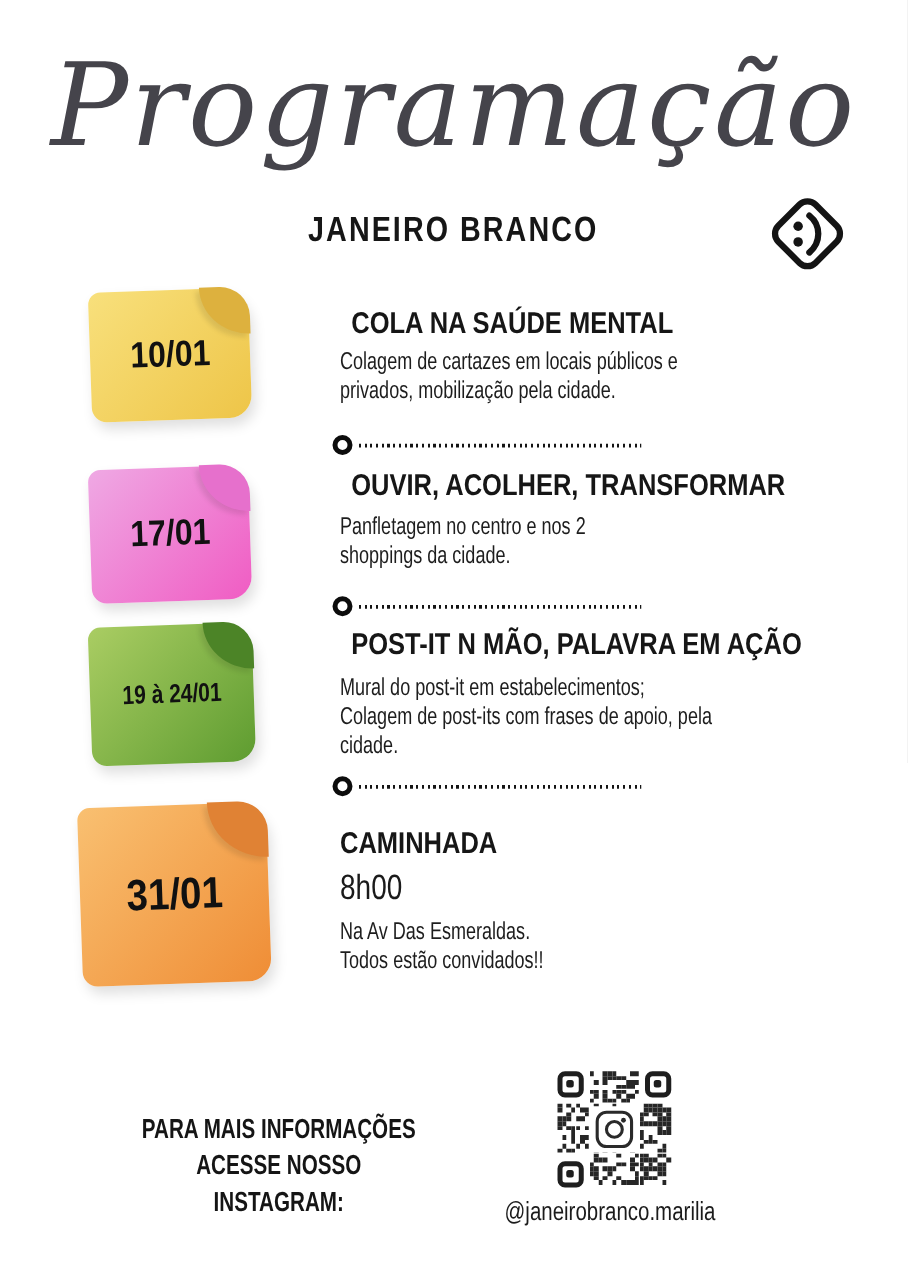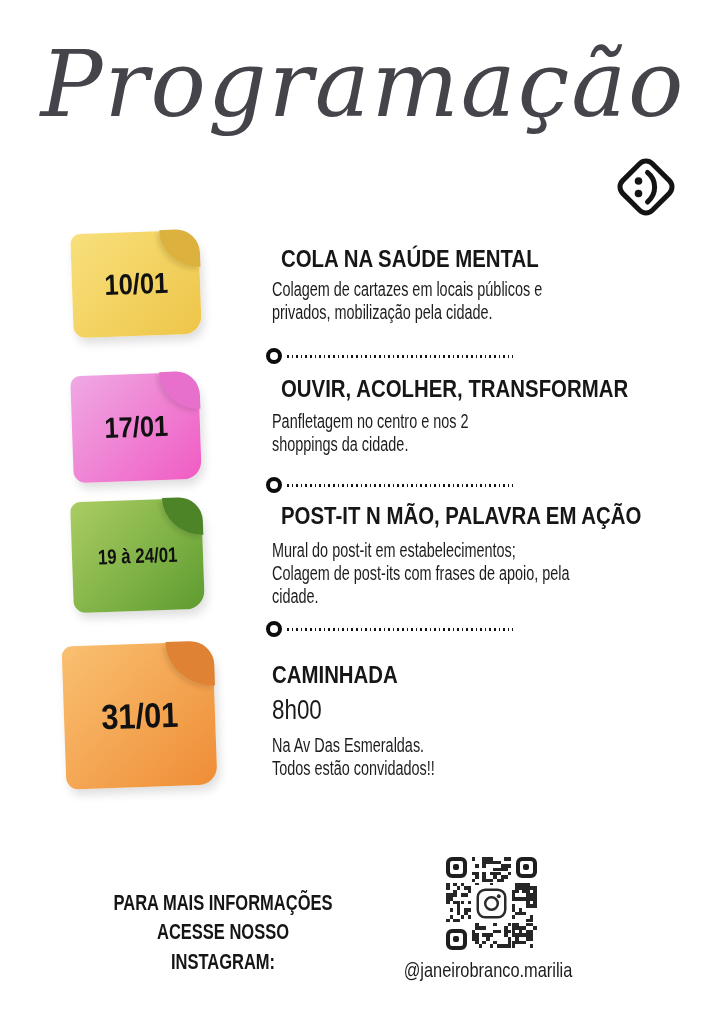--- a/index.html
+++ b/index.html
@@ -102,20 +102,23 @@
     position:absolute; left:378px; top:958px; width:220px; text-align:center;
     font-size:21px; color:#1b1b1b; transform:scaleX(.78); transform-origin:center top;
   }
 </style>
 </head>
 <body>
 
 <div class="poster">
 
   <h1 class="script-title">Programação</h1>
+  <div class="subtitle">
+    <span>JANEIRO BRANCO</span>
+  </div>
   <div class="logo">
     <svg viewBox="0 0 66 66" width="66" height="66">
       <rect x="12" y="12" width="42" height="42" rx="9" fill="none" stroke="#141414" stroke-width="5" transform="rotate(45 33 33)"></rect>
       <circle cx="25.5" cy="27" r="3.8" fill="#141414"></circle>
       <circle cx="25.5" cy="39.5" r="3.8" fill="#141414"></circle>
       <path d="M34.5 18.5 C 44 26, 44 40, 34.5 48" fill="none" stroke="#141414" stroke-width="5" stroke-linecap="round"></path>
     </svg>
   </div>
 
   <div class="note note-0" style="background: linear-gradient(135deg, rgb(248, 224, 124) 0%, rgb(238, 197, 72) 100%);">

